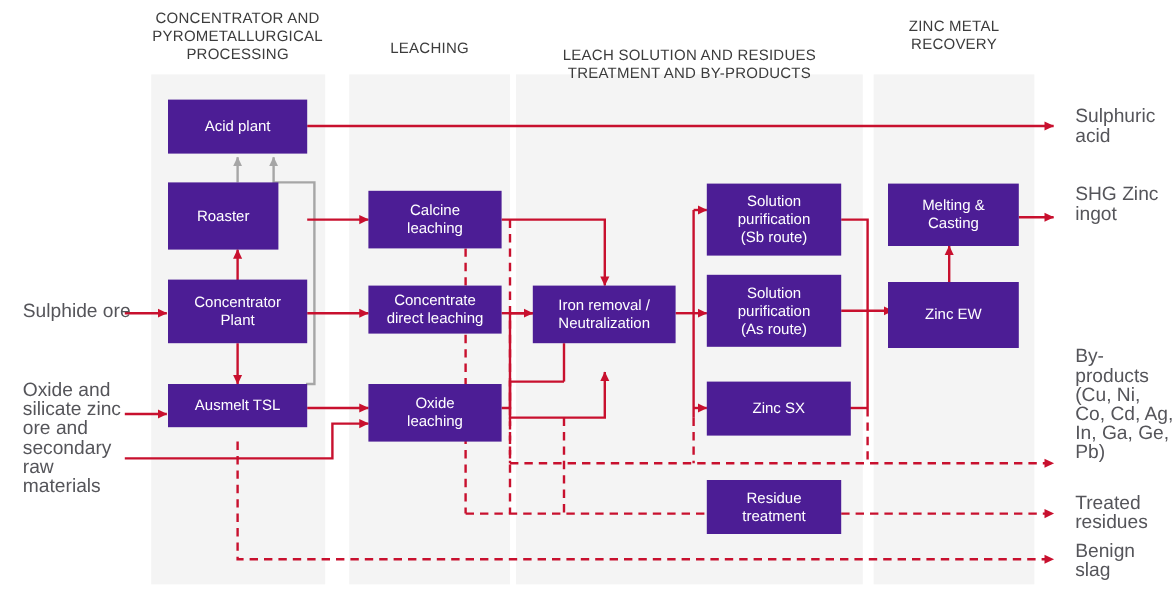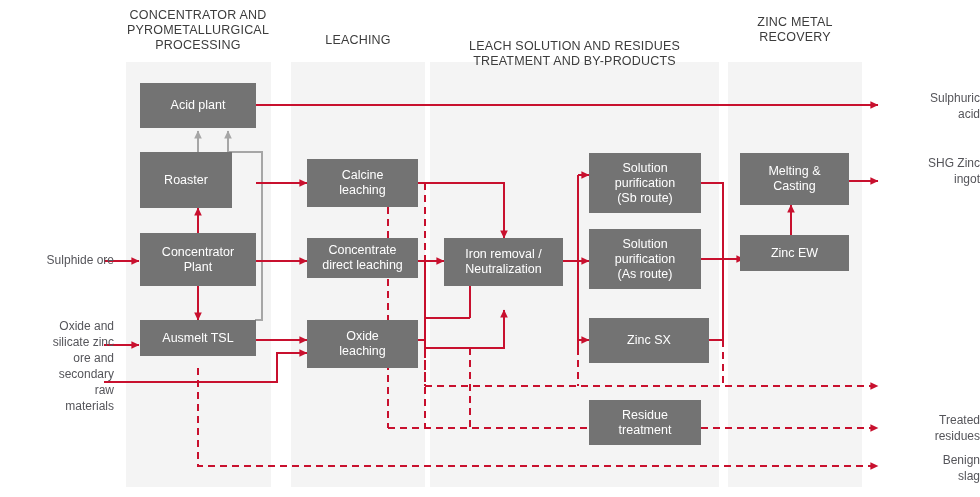--- a/index.html
+++ b/index.html
@@ -2,24 +2,24 @@
 <html><head>
 <meta charset="utf-8">
 <style>
   html,body{margin:0;padding:0;background:#ffffff;}
   body{width:980px;height:497px;position:relative;overflow:hidden;
        font-family:"Liberation Sans","DejaVu Sans",sans-serif;}
   #stage{position:absolute;left:0;top:0;width:980px;height:497px;padding-left:28px;}
   .band{position:absolute;background:#f4f4f4;}
   .colhdr{position:absolute;color:#3c3c3c;font-size:12.5px;line-height:15px;
           text-align:center;letter-spacing:.2px;}
-  .node{position:absolute;background:#737373;color:#ffffff;font-size:12.5px;
+  .node{position:absolute;background:#4c1d95;color:#ffffff;font-size:12.5px;
         line-height:15px;display:flex;align-items:center;justify-content:center;
         text-align:center;padding:0 4px;box-sizing:border-box;}
-  .iolabel{position:absolute;color:#55555a;font-size:12px;line-height:16px;text-align:right;}
+  .iolabel{position:absolute;color:#55555a;font-size:16px;line-height:16px;}
   svg#wires{position:absolute;left:0;top:0;width:980px;height:497px;overflow:visible;}
   .sld{fill:none;stroke:#c8102e;stroke-width:2;}
   .dsh{fill:none;stroke:#c8102e;stroke-width:2;stroke-dasharray:7 5;}
   .gry{fill:none;stroke:#a6a6a6;stroke-width:2;}
 </style>
 </head>
 <body>
 
 <div id="stage">
 
@@ -174,21 +174,21 @@
   <div class="node" style="left:589px;top:400px;width:112px;height:45px;flex-direction:column;">
     <span>Residue</span>
     <span>treatment</span>
   </div>
 
   <div class="node" style="left:740px;top:153px;width:109px;height:52px;flex-direction:column;">
     <span>Melting &amp;</span>
     <span>Casting</span>
   </div>
 
-  <div class="node" style="left:740px;top:235px;width:109px;height:36px;">
+  <div class="node" style="left:740px;top:235px;width:109px;height:55px;">
     <span>Zinc EW</span>
   </div>
 
   <div class="iolabel" style="left:19px;top:252px;width:95px;">
     <div>Sulphide ore</div>
   </div>
 
   <div class="iolabel" style="left:19px;top:318px;width:95px;">
     <div>Oxide and</div>
     <div>silicate zinc</div>
@@ -201,20 +201,28 @@
   <div class="iolabel" style="left:896px;top:90px;width:84px;">
     <div>Sulphuric</div>
     <div>acid</div>
   </div>
 
   <div class="iolabel" style="left:896px;top:155px;width:84px;">
     <div>SHG Zinc</div>
     <div>ingot</div>
   </div>
 
+  <div class="iolabel" style="left:896px;top:290px;width:84px;">
+    <div>By-</div>
+    <div>products</div>
+    <div>(Cu, Ni,</div>
+    <div>Co, Cd, Ag,</div>
+    <div>In, Ga, Ge,</div>
+    <div>Pb)</div>
+  </div>
 
   <div class="iolabel" style="left:896px;top:412px;width:84px;">
     <div>Treated</div>
     <div>residues</div>
   </div>
 
   <div class="iolabel" style="left:896px;top:452px;width:84px;">
     <div>Benign</div>
     <div>slag</div>
   </div>

